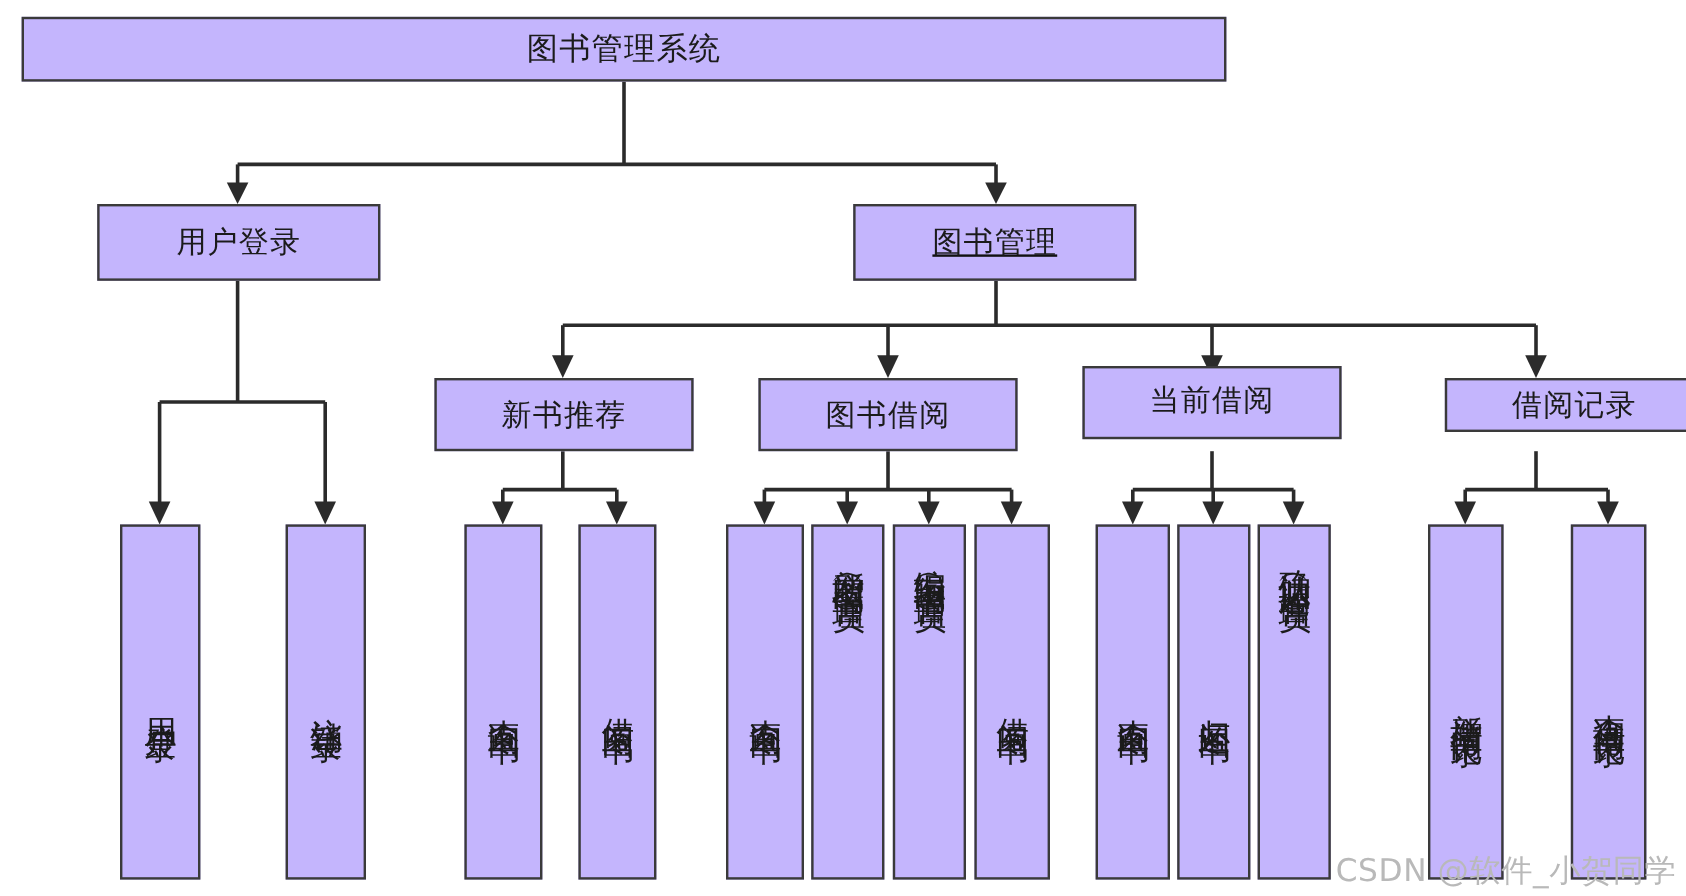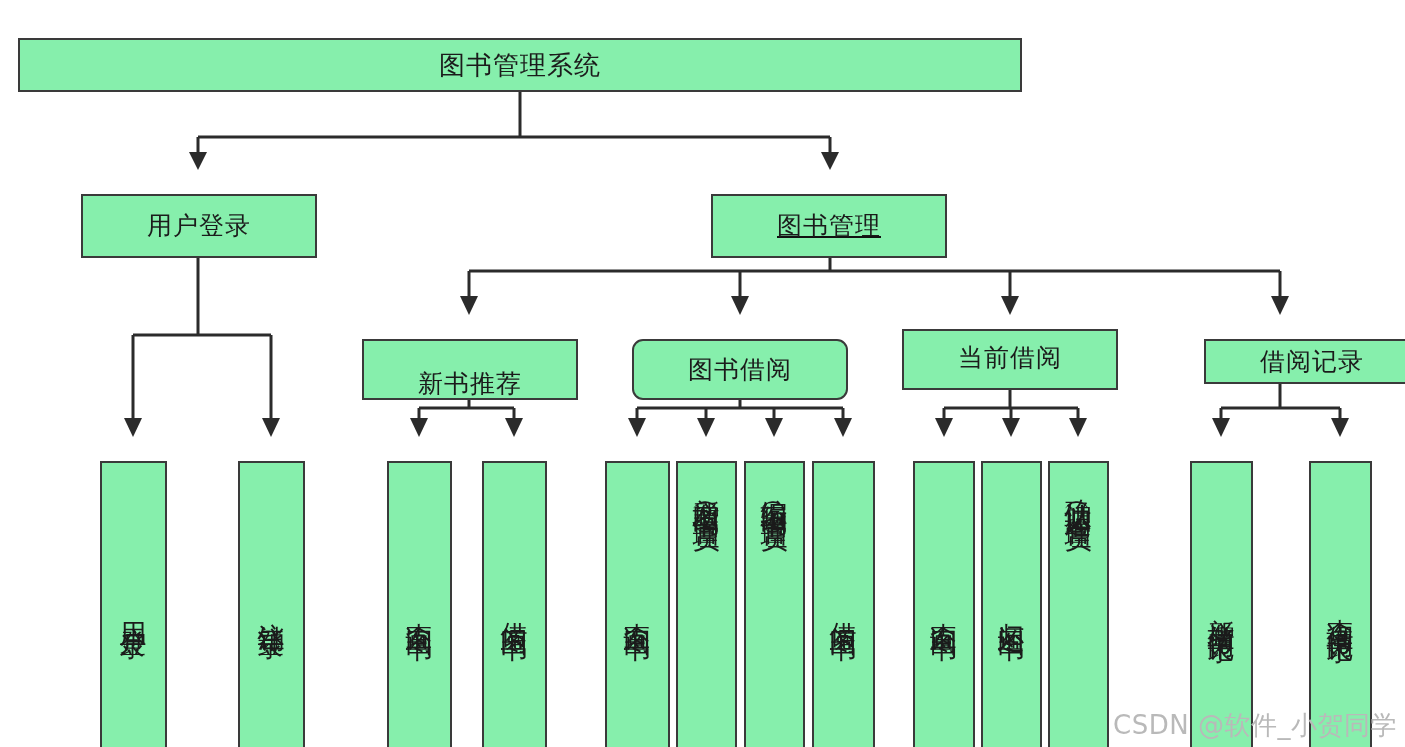--- a/index.html
+++ b/index.html
@@ -27,27 +27,26 @@
     stroke-width:3;
     fill:none;
     stroke-linecap:butt;
   }
   #wires polygon{ fill:#2b2b2b; }
 
   
   .node{
     position:absolute;
     box-sizing:border-box;
-    background:#86efac;
+    background:#c4b5fd;
     border:2.5px solid #3a3a3a;
     display:flex;
     align-items:center;
     justify-content:center;
     overflow:hidden;
-    margin-top:24px;
   }
   .node .label{
     display:block;
     text-align:center;
     color:#1b1b1b;
     line-height:1.18;
     white-space:nowrap;
   }
   
   .node.horiz .label{
@@ -159,25 +158,25 @@
   </div>
 
   <div class="node horiz" style="left:81px; top:170px; width:236px; height:64px;">
     <span class="label">用户登录</span>
   </div>
 
   <div class="node horiz" style="left:711px; top:170px; width:236px; height:64px;text-decoration:underline;">
     <span class="label">图书管理</span>
   </div>
 
-  <div class="node horiz" style="left:362px; top:315px; width:216px; height:61px;align-items:flex-end;">
+  <div class="node horiz" style="left:362px; top:315px; width:216px; height:61px;">
     <span class="label">新书推荐</span>
   </div>
 
-  <div class="node horiz" style="left:632px; top:315px; width:216px; height:61px;border-radius:11px;">
+  <div class="node horiz" style="left:632px; top:315px; width:216px; height:61px;">
     <span class="label">图书借阅</span>
   </div>
 
   <div class="node horiz" style="left:902px; top:305px; width:216px; height:61px;font-family:Liberation Mono, monospace;">
     <span class="label">当前借阅</span>
   </div>
 
   <div class="node horiz" style="left:1204px; top:315px; width:216px; height:45px;">
     <span class="label">借阅记录</span>
   </div>

